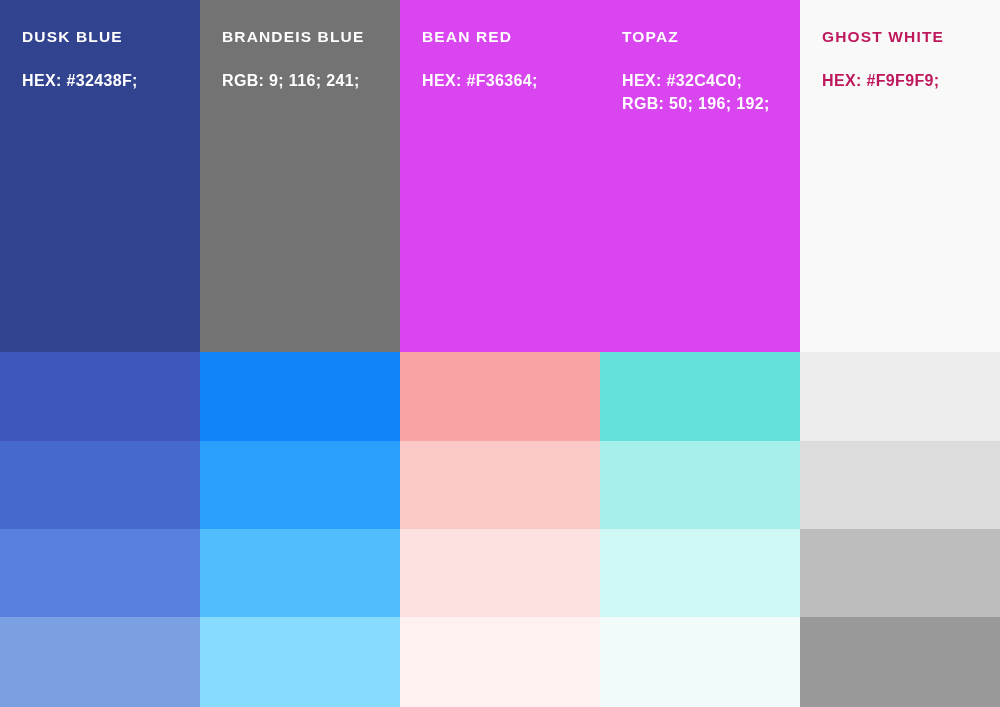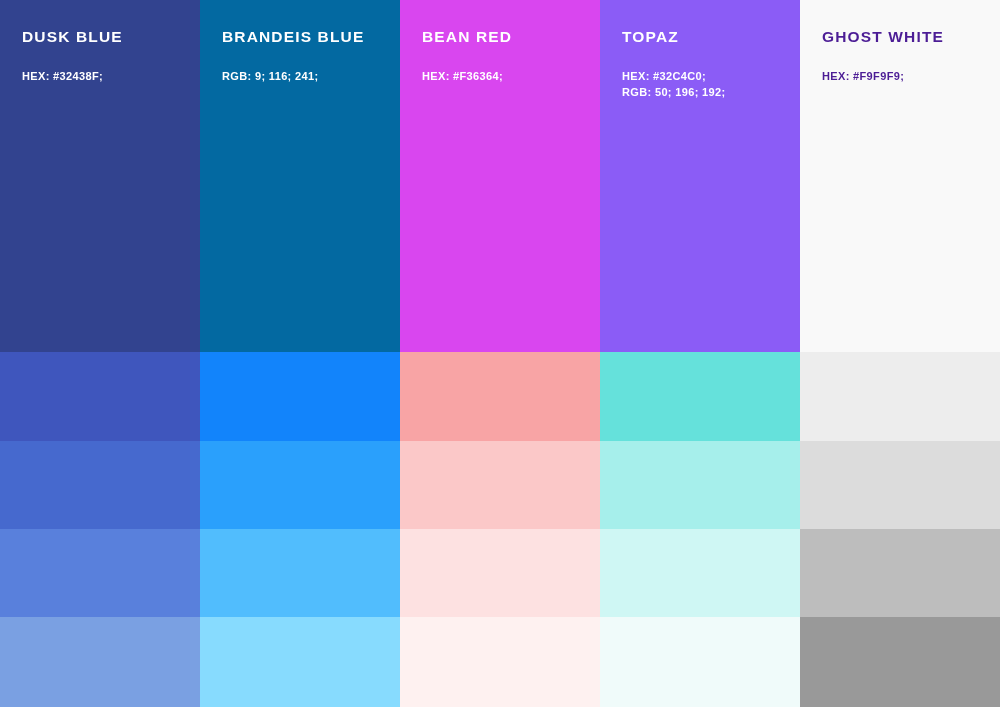--- a/index.html
+++ b/index.html
@@ -41,21 +41,21 @@
   .swatch-name {
     font-size: 15.5px;
     letter-spacing: 1.15px;
     font-weight: 700;
     line-height: 1.1;
     margin: 0 0 24px 0;
     white-space: nowrap;
   }
 
   .swatch-values {
-    font-size: 11px;
+    font-size: 16px;
     letter-spacing: 0.35px;
     line-height: 1.45;
     font-weight: 700;
     white-space: nowrap;
   }
 
   .swatch-values div { margin: 0; }
 
   
   .swatch-tint { width: 200px; }
@@ -76,21 +76,21 @@
         <div>HEX: #32438F;</div>
       </div>
     </div>
     <div class="swatch-tint tint-1" style="background-color: rgb(63, 86, 189);"></div>
     <div class="swatch-tint tint-2" style="background-color: rgb(70, 105, 206);"></div>
     <div class="swatch-tint tint-3" style="background-color: rgb(89, 128, 220);"></div>
     <div class="swatch-tint tint-4" style="background-color: rgb(122, 160, 226);"></div>
   </div>
 
   <div class="palette-column">
-    <div class="swatch-base" style="background-color: #0369a1; color: rgb(255, 255, 255);">
+    <div class="swatch-base" style="background-color: #737373; color: rgb(255, 255, 255);">
       <div class="swatch-name">BRANDEIS BLUE</div>
       <div class="swatch-values">
         <div>RGB: 9; 116; 241;</div>
       </div>
     </div>
     <div class="swatch-tint tint-1" style="background-color: rgb(18, 132, 251);"></div>
     <div class="swatch-tint tint-2" style="background-color: rgb(42, 160, 252);"></div>
     <div class="swatch-tint tint-3" style="background-color: rgb(81, 189, 253);"></div>
     <div class="swatch-tint tint-4" style="background-color: rgb(135, 219, 254);"></div>
   </div>
@@ -102,35 +102,35 @@
         <div>HEX: #F36364;</div>
       </div>
     </div>
     <div class="swatch-tint tint-1" style="background-color: rgb(248, 164, 165);"></div>
     <div class="swatch-tint tint-2" style="background-color: rgb(251, 200, 200);"></div>
     <div class="swatch-tint tint-3" style="background-color: rgb(253, 225, 225);"></div>
     <div class="swatch-tint tint-4" style="background-color: rgb(254, 241, 240);"></div>
   </div>
 
   <div class="palette-column">
-    <div class="swatch-base" style="background-color: #8b5cf6; color: rgb(255, 255, 255);">
+    <div class="swatch-base" style="background-color: #d946ef; color: rgb(255, 255, 255);">
       <div class="swatch-name">TOPAZ</div>
       <div class="swatch-values">
         <div>HEX: #32C4C0;</div>
         <div>RGB: 50; 196; 192;</div>
       </div>
     </div>
     <div class="swatch-tint tint-1" style="background-color: rgb(101, 225, 219);"></div>
     <div class="swatch-tint tint-2" style="background-color: rgb(166, 239, 235);"></div>
     <div class="swatch-tint tint-3" style="background-color: rgb(207, 247, 244);"></div>
     <div class="swatch-tint tint-4" style="background-color: rgb(240, 251, 250);"></div>
   </div>
 
   <div class="palette-column">
-    <div class="swatch-base" style="background-color: rgb(249, 249, 249); color: #4c1d95;">
+    <div class="swatch-base" style="background-color: rgb(249, 249, 249); color: #be185d;">
       <div class="swatch-name">GHOST WHITE</div>
       <div class="swatch-values">
         <div>HEX: #F9F9F9;</div>
       </div>
     </div>
     <div class="swatch-tint tint-1" style="background-color: rgb(237, 237, 237);"></div>
     <div class="swatch-tint tint-2" style="background-color: rgb(220, 220, 220);"></div>
     <div class="swatch-tint tint-3" style="background-color: rgb(189, 189, 189);"></div>
     <div class="swatch-tint tint-4" style="background-color: rgb(153, 153, 153);"></div>
   </div>

